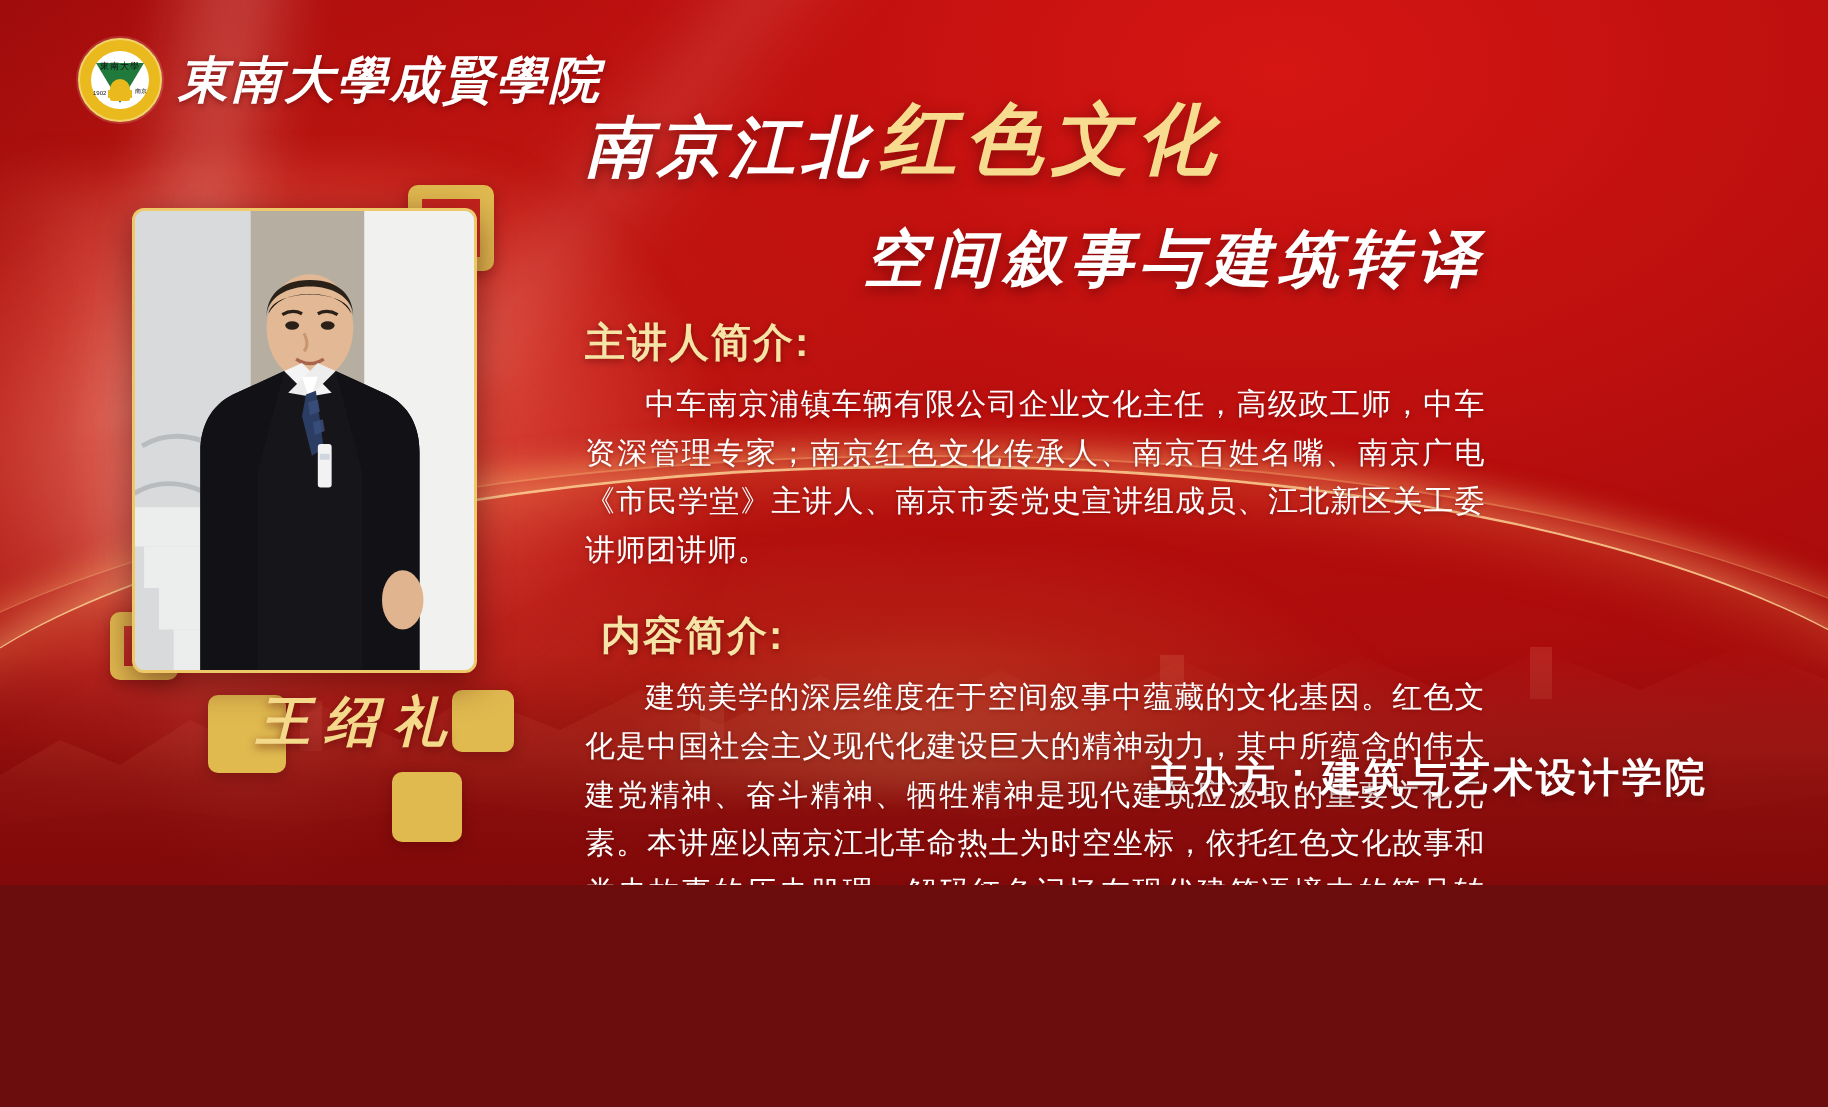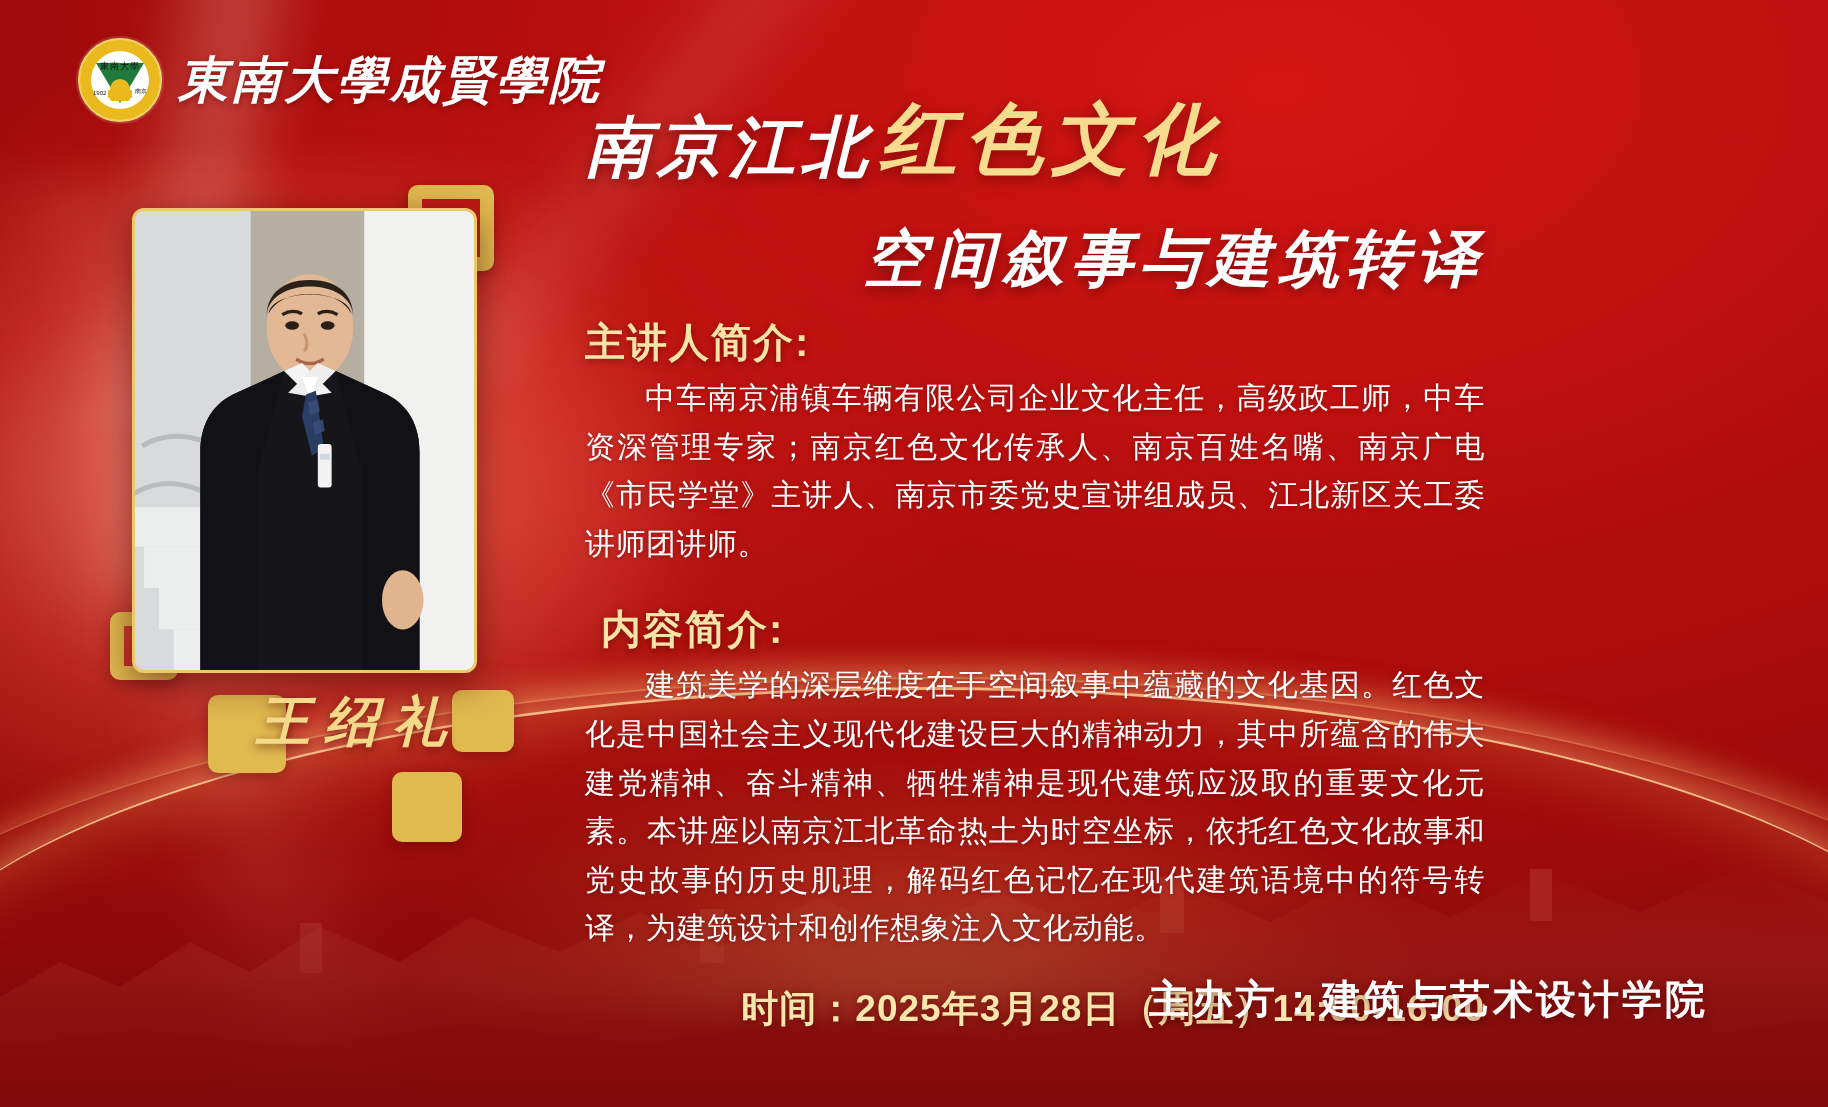--- a/index.html
+++ b/index.html
@@ -1,19 +1,19 @@
 <!DOCTYPE html>
 <html><head>
 <meta charset="utf-8">
 <style>
   html,body{margin:0;padding:0;background:#6b0d0d;}
   *{box-sizing:border-box;}
   #poster{
     position:relative;
-    width:1828px;height:1107px;
+    width:1828px;height:885px;
     overflow:hidden;
     font-family:"Liberation Sans","DejaVu Sans",sans-serif;
     background:
       radial-gradient(ellipse 900px 620px at 18% 44%, rgba(255,120,95,.55) 0%, rgba(215,40,25,.22) 42%, rgba(160,12,12,0) 72%),
       radial-gradient(ellipse 1500px 900px at 70% 8%, rgba(214,22,19,.95) 0%, rgba(178,13,13,.95) 55%, rgba(150,10,10,1) 100%),
       linear-gradient(160deg,#d41410 0%,#c20f0d 30%,#ab0c0c 62%,#8d0a0a 100%);
   }
   
   .sweep{position:absolute;pointer-events:none;mix-blend-mode:screen;opacity:.30;}
   .sw1{left:-160px;top:-240px;width:760px;height:640px;
@@ -96,21 +96,21 @@
         font-family:"Liberation Serif","DejaVu Serif",serif;font-style:italic;font-weight:700;}
   .t-white{font-size:66px;color:#fff;letter-spacing:6px;text-shadow:0 4px 12px rgba(70,0,0,.55);}
   .t-gold{font-size:78px;color:#f7dc8f;letter-spacing:8px;text-shadow:0 4px 14px rgba(70,0,0,.55);}
   .title-l2{margin-top:24px;text-align:right;white-space:nowrap;
         font-family:"Liberation Serif","DejaVu Serif",serif;font-style:italic;font-weight:700;
         font-size:62px;color:#fff;letter-spacing:7px;text-shadow:0 4px 12px rgba(70,0,0,.55);}
 
   .sec-head{margin-top:14px;font-size:40px;font-weight:700;color:#f6e3a6;letter-spacing:2px;
         text-shadow:0 2px 6px rgba(70,0,0,.5);}
   .sec-head.second{margin-top:34px;margin-left:16px;}
-  .body-p{margin-top:4px;font-size:30px;line-height:1.62;color:#ffffff;text-indent:2em;
+  .body-p{margin-top:10px;font-size:30px;line-height:1.62;color:#ffffff;text-indent:2em;
         text-align:justify;letter-spacing:.5px;text-shadow:0 1px 4px rgba(80,0,0,.45);}
 
   .meta{margin-top:30px;}
   .meta-line{font-size:37px;font-weight:700;color:#f8e6ad;letter-spacing:1px;line-height:1.42;
         text-shadow:0 2px 7px rgba(70,0,0,.55);white-space:nowrap;text-align:right;}
 
   .host{position:absolute;right:120px;bottom:80px;font-size:40px;font-weight:700;color:#ffffff;
         letter-spacing:3px;text-shadow:0 3px 10px rgba(70,0,0,.6);white-space:nowrap;margin-left:34px;}
 </style>
 </head>

